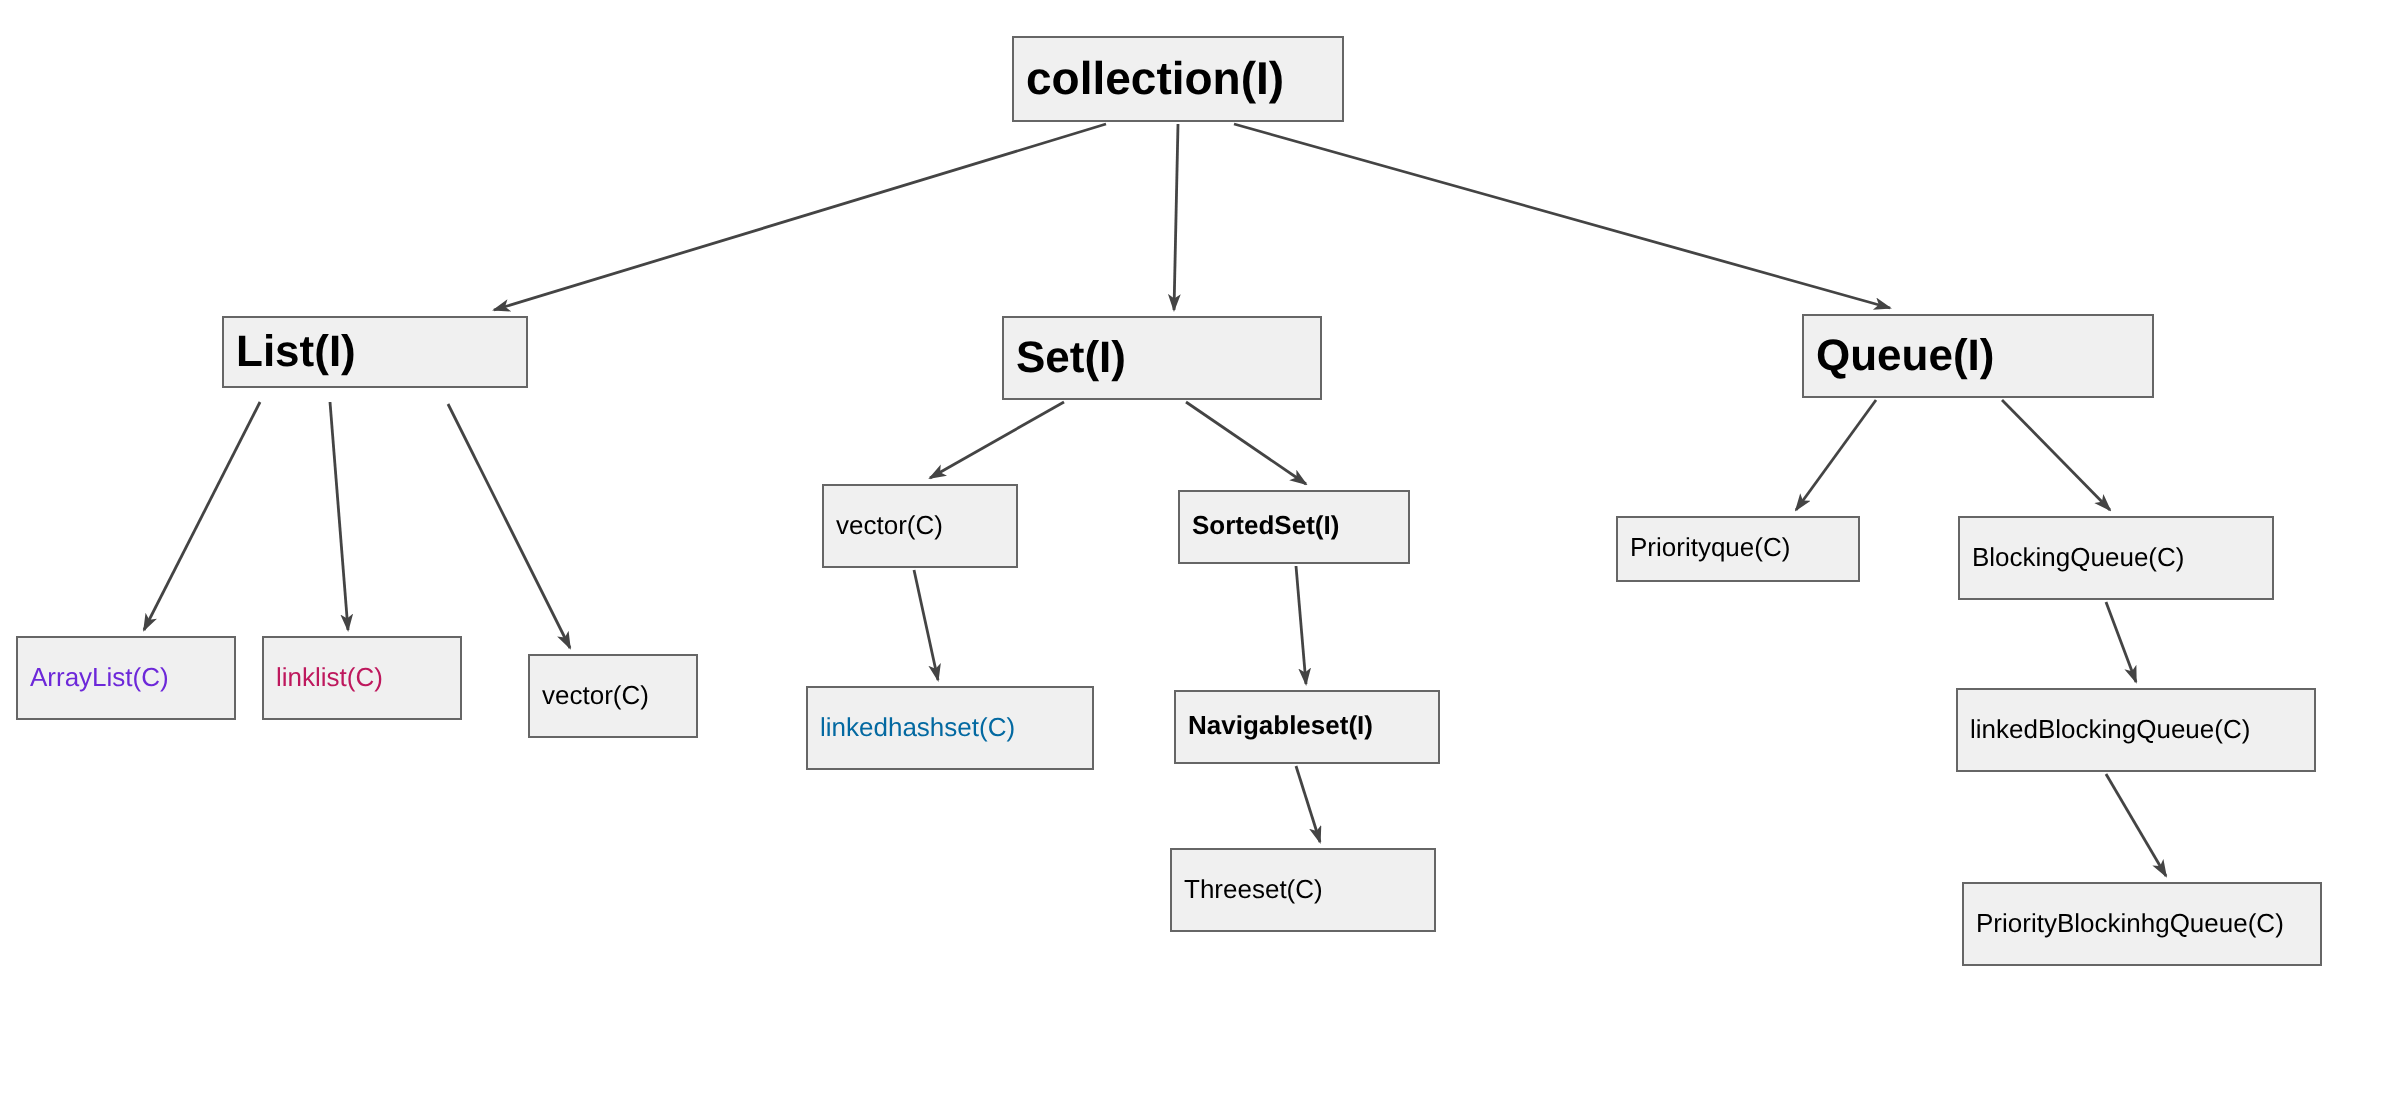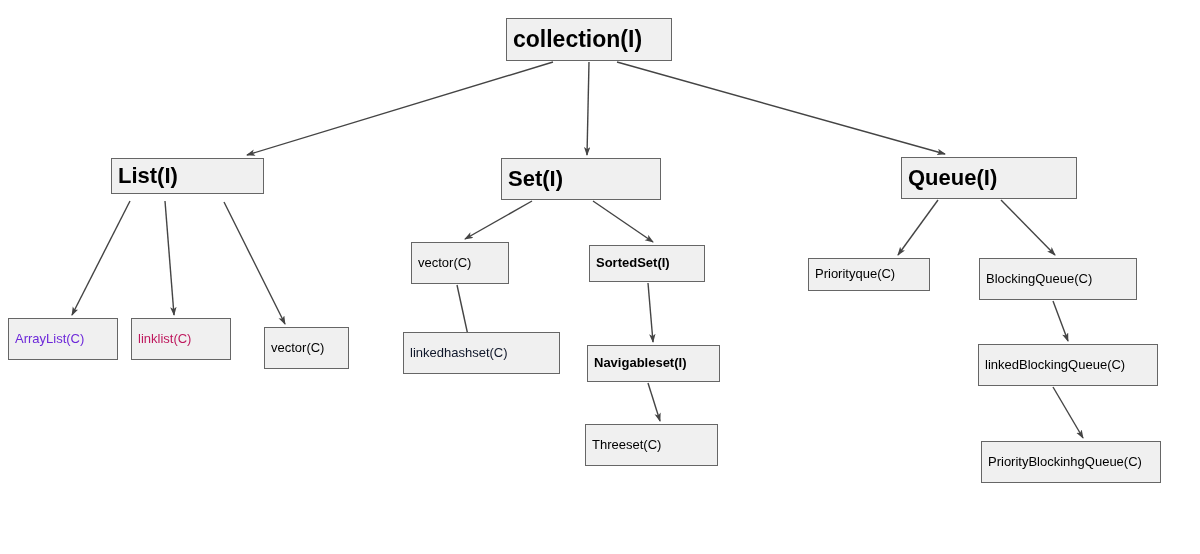--- a/index.html
+++ b/index.html
@@ -100,21 +100,21 @@
       </div>
       <div class="node iface" style="left: 589px; top: 245px; width: 116px; height: 37px; background: rgb(240, 240, 240); border-color: rgb(102, 102, 102); color: rgb(0, 0, 0);">
         <span class="node-label">SortedSet(I)</span>
       </div>
       <div class="node cls" style="left: 808px; top: 258px; width: 122px; height: 33px; background: rgb(240, 240, 240); border-color: rgb(102, 102, 102); color: rgb(0, 0, 0);">
         <span class="node-label">Priorityque(C)</span>
       </div>
       <div class="node cls" style="left: 979px; top: 258px; width: 158px; height: 42px; background: rgb(240, 240, 240); border-color: rgb(102, 102, 102); color: rgb(0, 0, 0);">
         <span class="node-label">BlockingQueue(C)</span>
       </div>
-      <div class="node cls" style="left: 403px; top: 332px; width: 157px; height: 42px; background: rgb(240, 240, 240); border-color: rgb(102, 102, 102); color: #0f172a;">
+      <div class="node cls" style="left: 403px; top: 343px; width: 144px; height: 42px; background: rgb(240, 240, 240); border-color: rgb(102, 102, 102); color: #0369a1;">
         <span class="node-label">linkedhashset(C)</span>
       </div>
       <div class="node iface" style="left: 587px; top: 345px; width: 133px; height: 37px; background: rgb(240, 240, 240); border-color: rgb(102, 102, 102); color: rgb(0, 0, 0);">
         <span class="node-label">Navigableset(I)</span>
       </div>
       <div class="node cls" style="left: 978px; top: 344px; width: 180px; height: 42px; background: rgb(240, 240, 240); border-color: rgb(102, 102, 102); color: rgb(0, 0, 0);">
         <span class="node-label">linkedBlockingQueue(C)</span>
       </div>
       <div class="node cls" style="left: 585px; top: 424px; width: 133px; height: 42px; background: rgb(240, 240, 240); border-color: rgb(102, 102, 102); color: rgb(0, 0, 0);">
         <span class="node-label">Threeset(C)</span>

